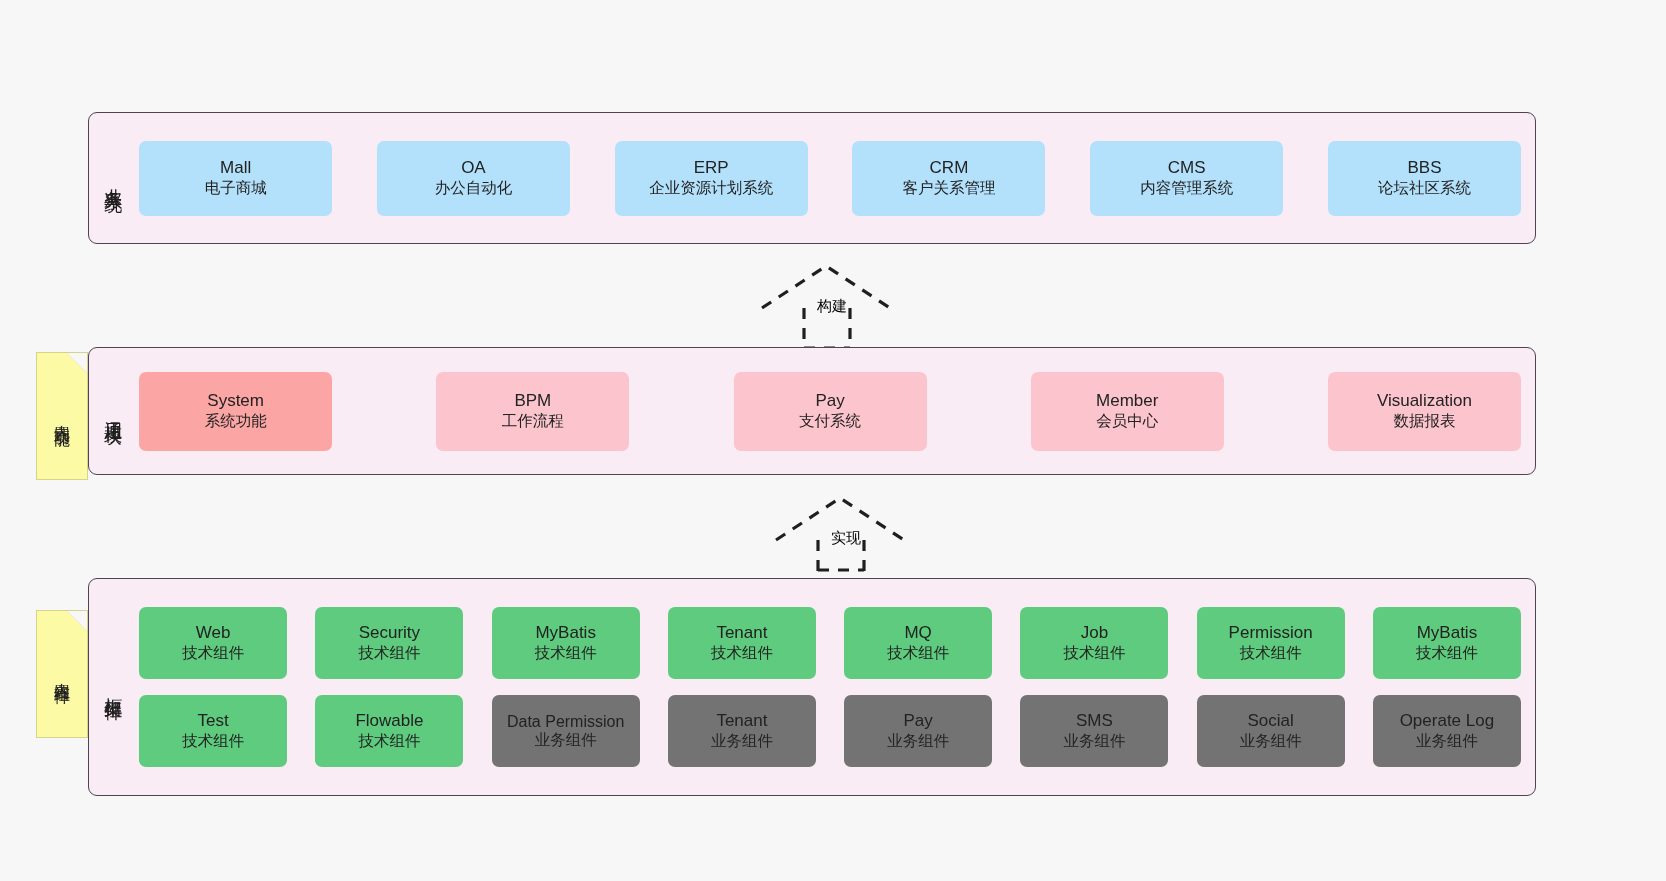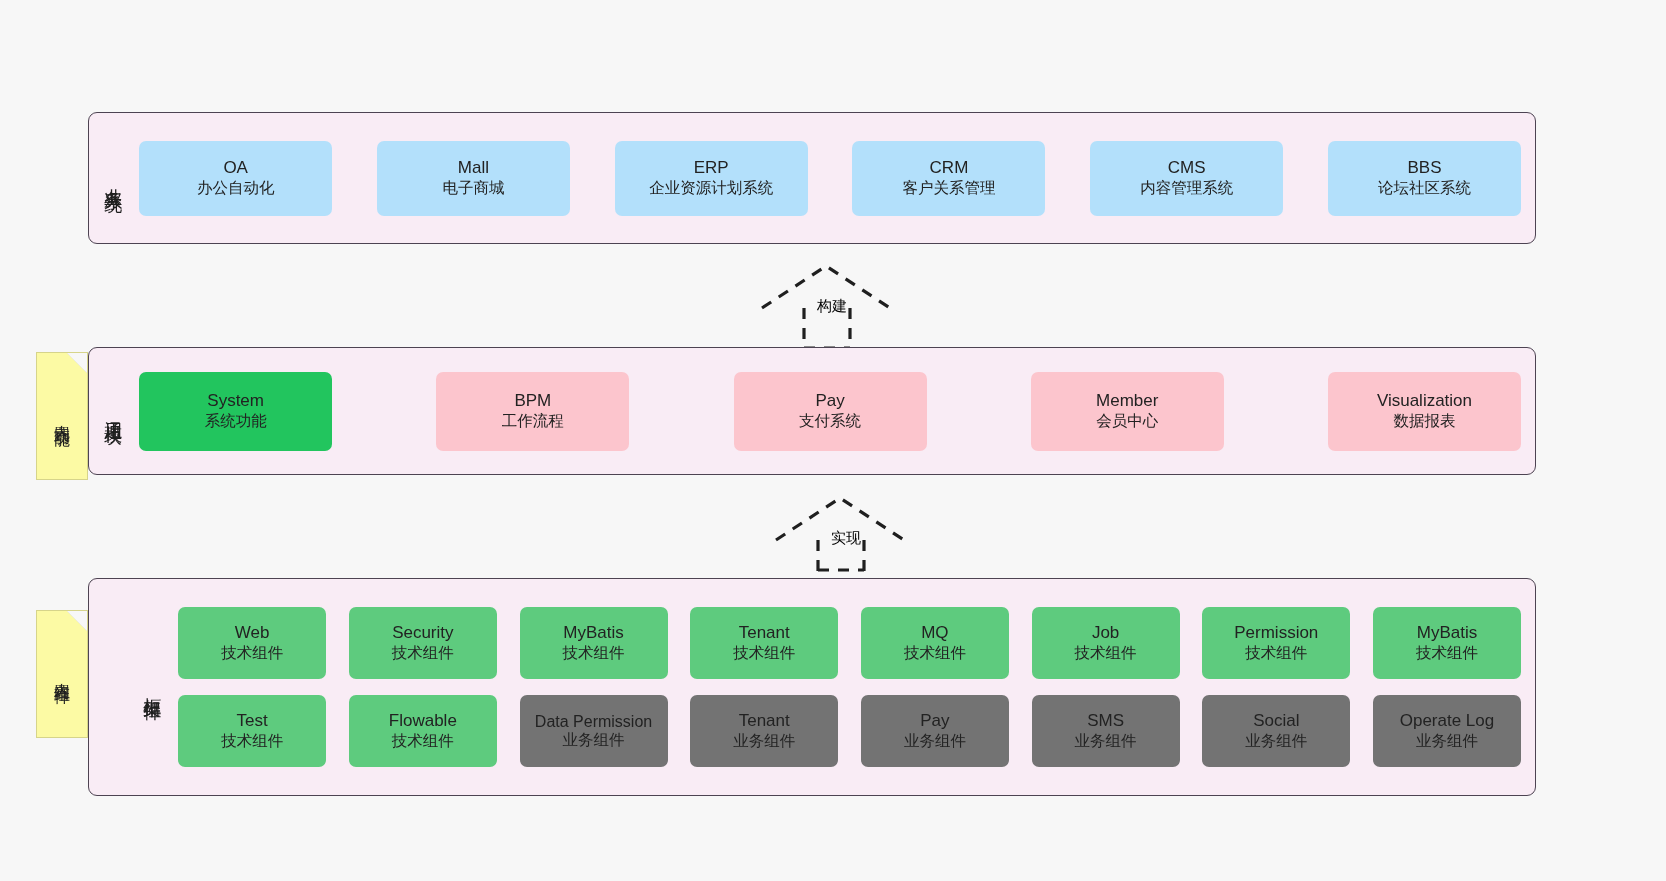--- a/index.html
+++ b/index.html
@@ -72,21 +72,21 @@
     box-sizing:border-box;
     line-height:1.22;
     padding:6px 4px;
   }
   .node .t1{font-size:17px;}
   .node .t2{font-size:15.5px;}
   .node.wrap .t1{font-size:16px;}
 
   .l1 .node{width:193px;height:75px;background:#b3e0fb;}
   .l2 .node{width:193px;height:79px;}
-  .l2 .node.strong{background:#22c55e;border-radius:7px;}
+  .l2 .node.strong{background:#fca5a5;border-radius:7px;}
   .l2 .node.soft{background:#fcc5cd;}
   .l3 .node{width:148px;height:72px;}
   .l3 .node.tech{background:#5ecb7e;}
   .l3 .node.biz{background:#737373;justify-content:center;}
 
   
   .note{
     position:absolute;
     background:#fcfaa4;
     border:1px solid #d6d48a;
@@ -132,26 +132,26 @@
 </style>
 </head>
 <body>
 
 <div class="canvas">
 
   <div class="layer l1" style="left:88px;top:112px;width:1448px;height:132px;">
     <div class="layer-label">业务系统</div>
     <div class="boxes">
       <div class="node">
+        <span class="t1">Mall</span>
+        <span class="t2">电子商城</span>
+      </div>
+      <div class="node">
         <span class="t1">OA</span>
         <span class="t2">办公自动化</span>
-      </div>
-      <div class="node">
-        <span class="t1">Mall</span>
-        <span class="t2">电子商城</span>
       </div>
       <div class="node">
         <span class="t1">ERP</span>
         <span class="t2">企业资源计划系统</span>
       </div>
       <div class="node">
         <span class="t1">CRM</span>
         <span class="t2">客户关系管理</span>
       </div>
       <div class="node">
@@ -212,21 +212,21 @@
     </svg>
     <span class="uml-label" style="left:59px;top:37px;">实现</span>
   </div>
 
   <div class="note" style="left:36px;top:610px;width:52px;height:128px;">
     <span class="fold"></span>
     <span class="fold2"></span>
     <span class="note-text">内置组件</span>
   </div>
 
-  <div class="layer l3" style="left:88px;top:578px;width:1448px;height:218px;padding-left:39px;">
+  <div class="layer l3" style="left:88px;top:578px;width:1448px;height:218px;">
     <div class="layer-label">框架组件</div>
     <div class="rows">
 
       <div class="row">
         <div class="node tech">
           <span class="t1">Web</span>
           <span class="t2">技术组件</span>
         </div>
         <div class="node tech">
           <span class="t1">Security</span>

